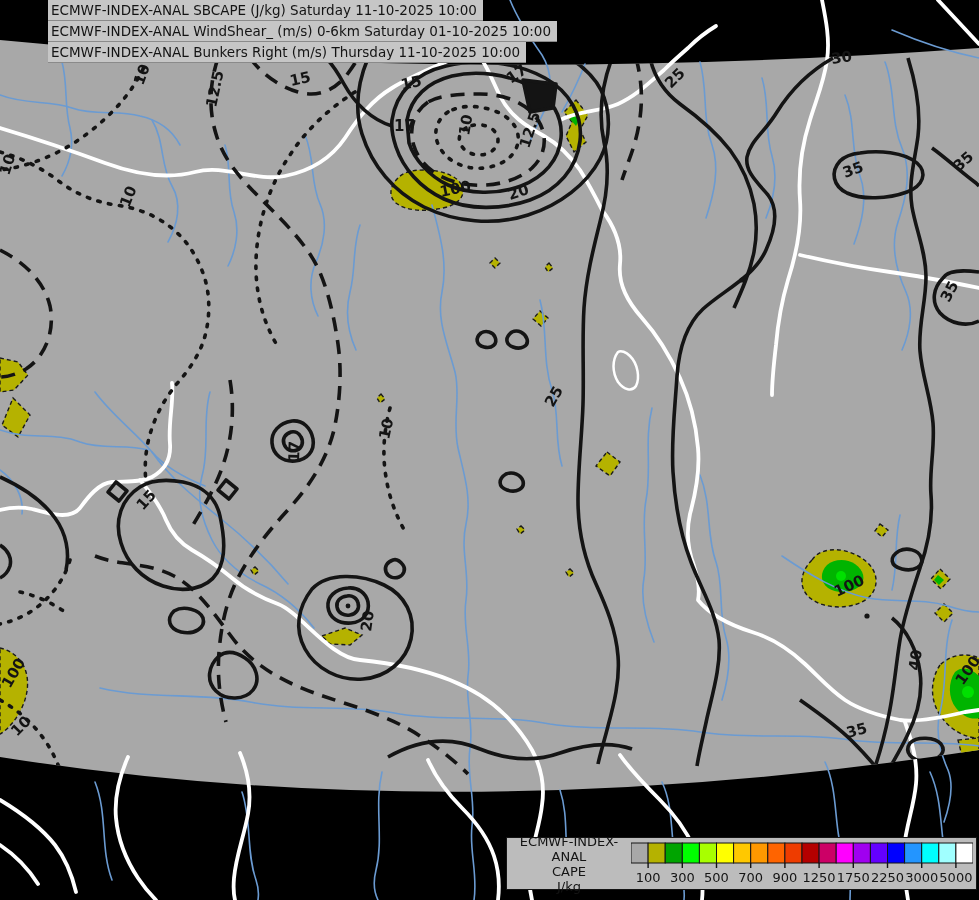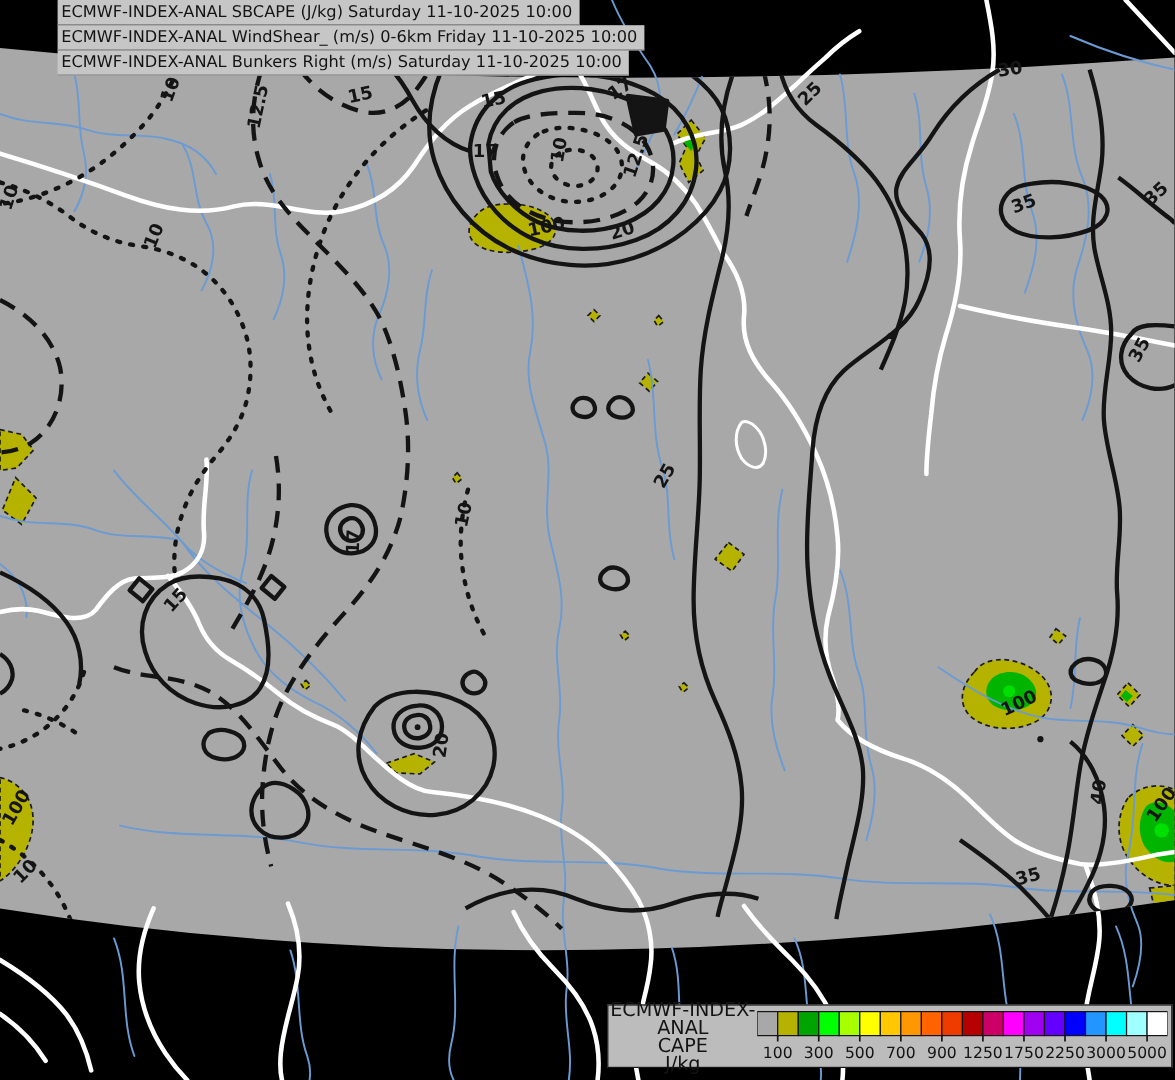--- a/index.html
+++ b/index.html
@@ -6,21 +6,21 @@
   .screen{position:relative;width:979px;height:900px;background:#000;overflow:hidden;
           font-family:"DejaVu Sans","Liberation Sans",sans-serif;}
   .map-svg{position:absolute;left:0;top:0;}
   .titles{position:absolute;left:0;top:0;z-index:5;padding-left:48px;}
   .title-line{display:block;width:fit-content;background:#c6c6c6;color:#141414;
               font-size:13.5px;line-height:20px;padding:0 6px 0 3px;white-space:nowrap;
               border-bottom:1px solid #8a8a8a;box-sizing:border-box;height:21px;}
   .legend{position:absolute;left:506px;top:837px;width:471px;height:53px;z-index:5;
           background:#bcbcbc;border:1px solid #141414;display:flex;align-items:center;
           box-sizing:border-box;}
-  .legend-titles{width:124px;text-align:center;color:#141414;font-size:16px;line-height:15px;}
+  .legend-titles{width:124px;text-align:center;color:#141414;font-size:13px;line-height:15px;}
   .legend-bar{display:block;}
 </style>
 </head>
 <body>
 
 <div class="screen">
 
   <svg class="map-svg" width="979" height="900" viewBox="0 0 979 900">
     <defs>
       <clipPath id="domclip">
@@ -213,22 +213,22 @@
         <text transform="translate(919,671) rotate(-82)">40</text>
         <text transform="translate(963,686) rotate(-55)">100</text>
         <text transform="translate(10,689) rotate(-60)">100</text>
         <text transform="translate(17,737) rotate(-45)">10</text>
         <text transform="translate(848,738) rotate(-15)">35</text>
       </g>
   </svg>
 
   <div class="titles">
     <span class="title-line">ECMWF-INDEX-ANAL SBCAPE (J/kg) Saturday 11-10-2025 10:00</span>
-    <span class="title-line">ECMWF-INDEX-ANAL WindShear_ (m/s) 0-6km Friday 11-10-2025 10:00</span>
-    <span class="title-line">ECMWF-INDEX-ANAL Bunkers Right (m/s) Saturday 11-10-2025 10:00</span>
+    <span class="title-line">ECMWF-INDEX-ANAL WindShear_ (m/s) 0-6km Saturday 01-10-2025 10:00</span>
+    <span class="title-line">ECMWF-INDEX-ANAL Bunkers Right (m/s) Thursday 11-10-2025 10:00</span>
   </div>
 
   <div class="legend">
     <div class="legend-titles">
       <div>ECMWF-INDEX-ANAL</div>
       <div>CAPE</div>
       <div>J/kg</div>
     </div>
     <svg id="cbar" class="legend-bar" width="342" height="44" viewBox="0 0 342 44">
         <rect x="0" y="1" width="17.1" height="20" fill="#a8a8a8" stroke="#141414"></rect>

